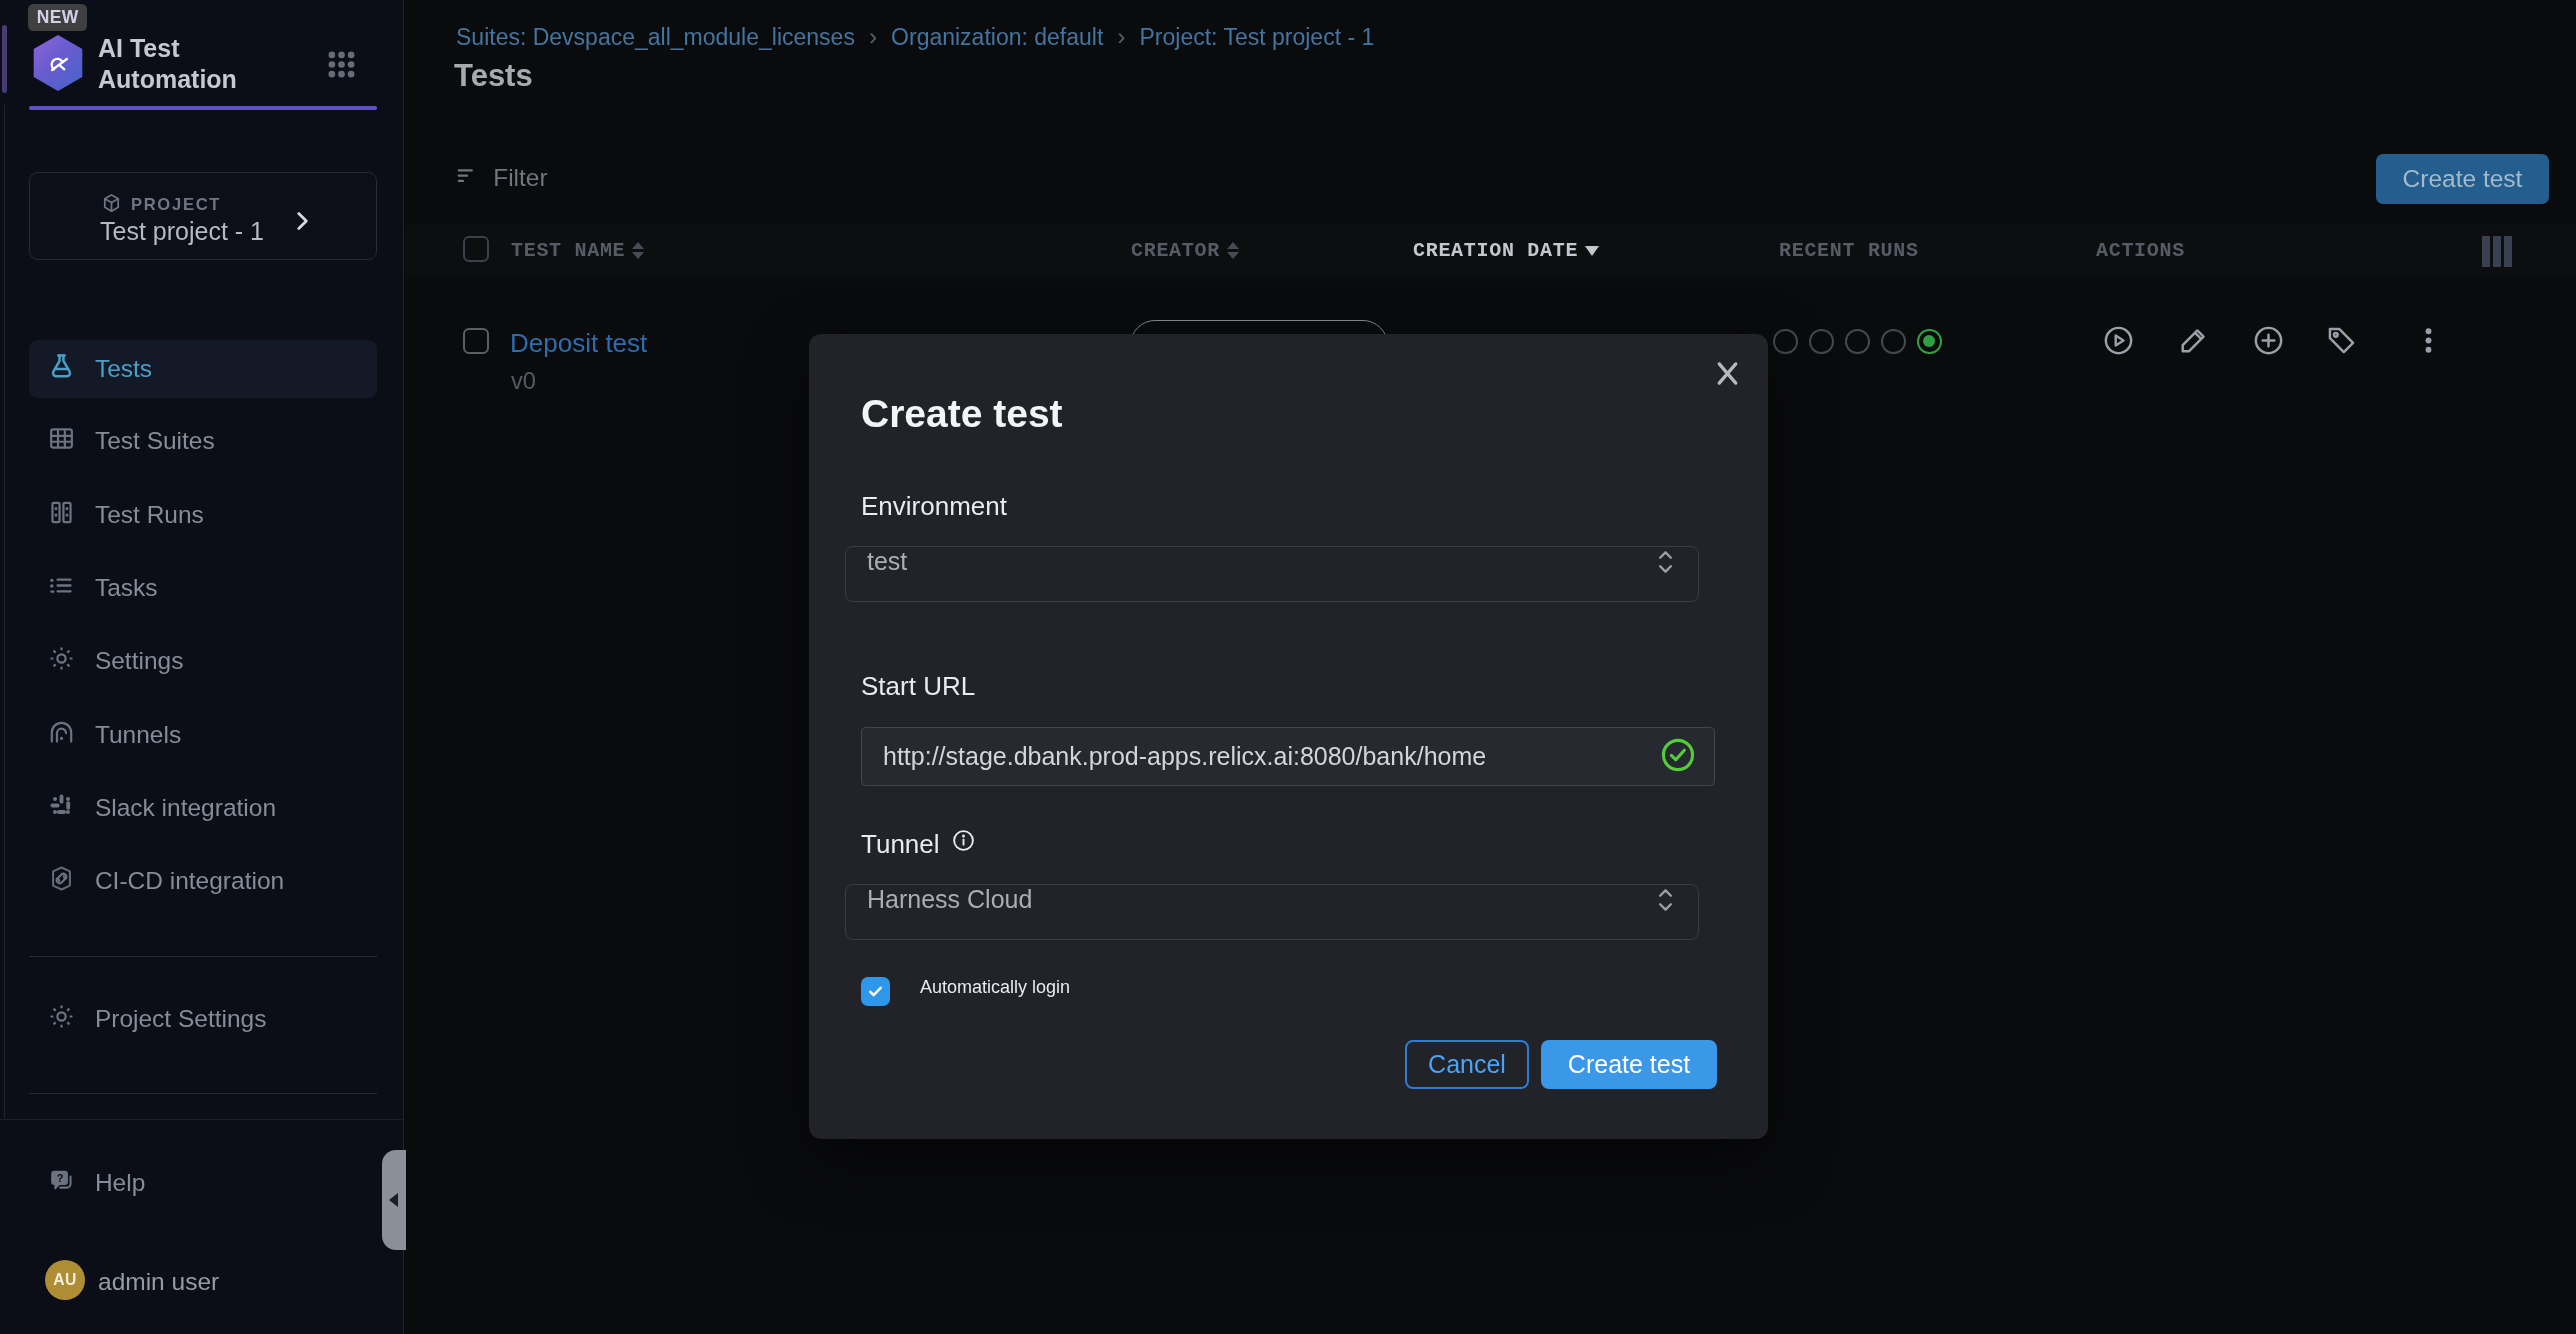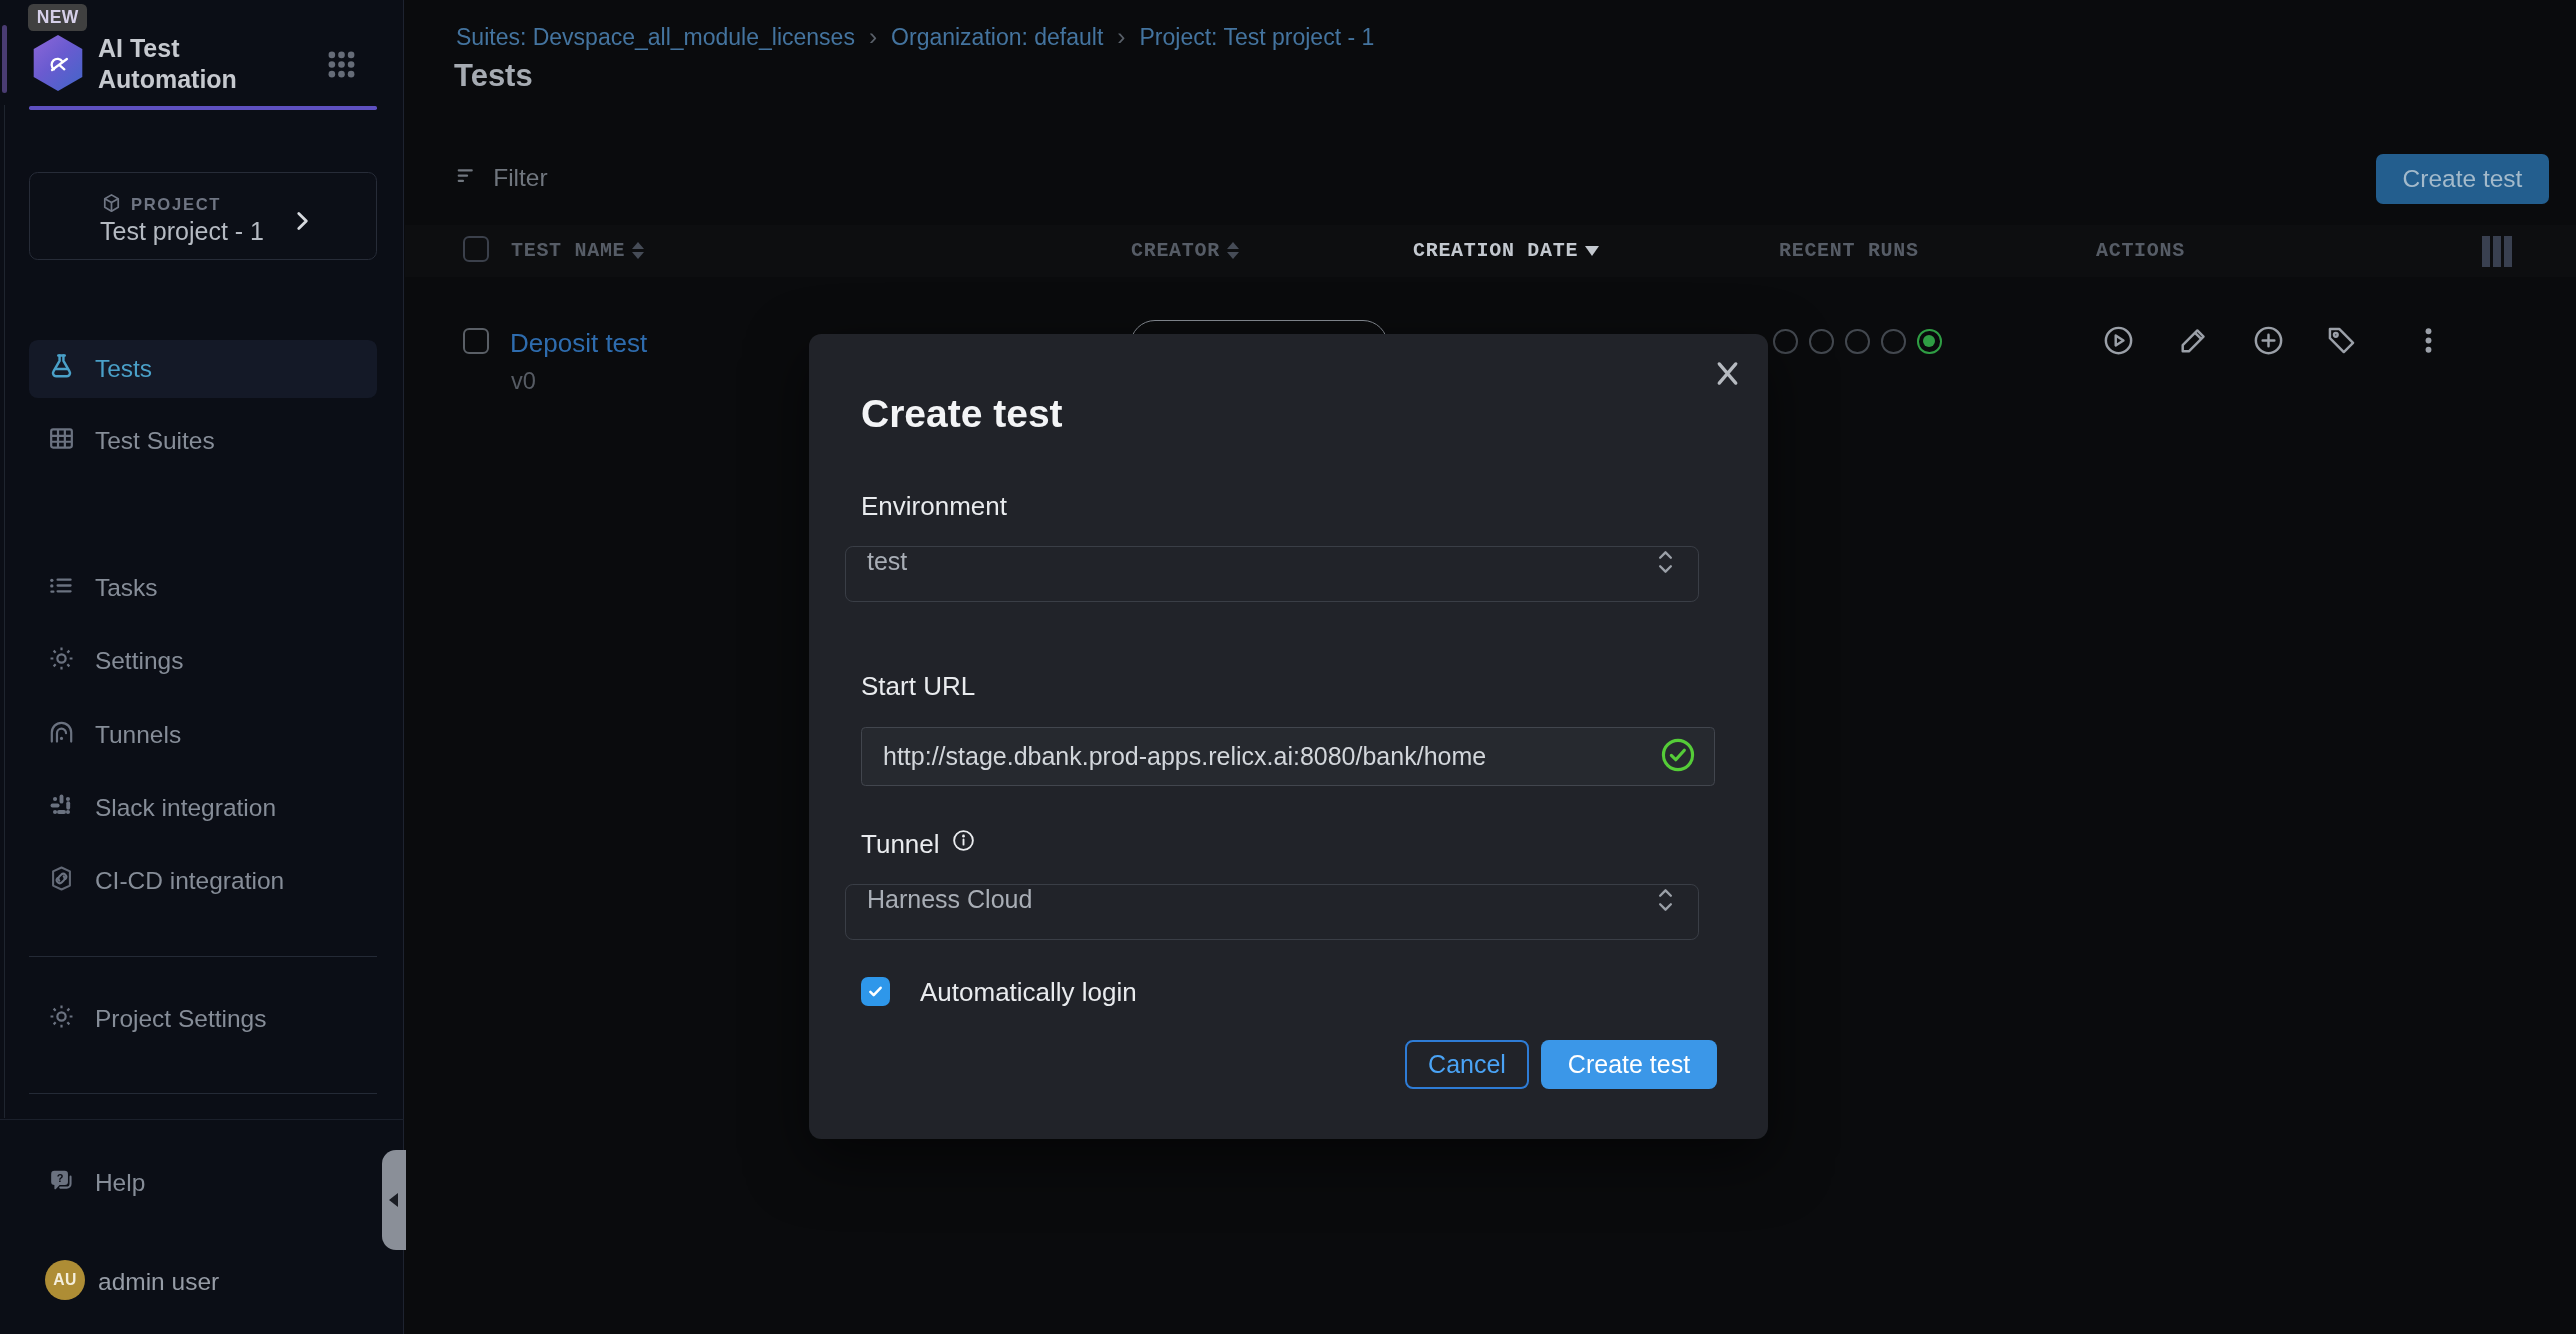--- a/index.html
+++ b/index.html
@@ -64,21 +64,21 @@
 
   
   .modal { position:absolute; left:809px; top:334px; width:959px; height:805px; background:#212329; border-radius:12.2px; box-shadow:0 21px 61px rgba(0,0,0,.55); z-index:10; }
   .modal-close { position:absolute; right:24.5px; top:23px; width:33px; height:33px; cursor:pointer; }
   .modal-title { position:absolute; left:52px; top:58px; font-size:39px; font-weight:700; color:#f3f4f6; }
   .field-label { position:absolute; left:52px; font-size:26px; color:#e9ebee; display:flex; align-items:center; gap:11.4px; }
   .select-box { position:absolute; left:36px; width:854px; height:56px; border:1.7px solid #3a3e46; border-radius:7.9px; display:flex; align-items:flex-start; padding:0 21px; font-size:25px; color:#a9aeb6; cursor:pointer; justify-content:space-between; }
   .url-input-wrap { position:absolute; left:52px; top:393px; width:854px; height:59px; background:#26292f; border:1.7px solid #42464e; border-radius:4.4px; display:flex; align-items:center; padding:0 17.5px 0 21px; justify-content:space-between; }
   .url-input { flex:1; background:transparent; border:none; outline:none; color:#d2d6db; font-size:25px; font-family:"Liberation Sans","DejaVu Sans",sans-serif; }
   .modal-checkbox { position:absolute; left:52px; top:643px; width:29px; height:29px; background:#2e97ea; border-radius:7px; display:flex; align-items:center; justify-content:center; cursor:pointer; }
-  .checkbox-label { position:absolute; left:111px; top:643px; font-size:26px; color:#e9ebee; }
+  .checkbox-label { position:absolute; left:111px; top:643px; font-size:18px; color:#e9ebee; }
   .btn-cancel { position:absolute; left:596px; top:706px; width:124px; height:49px; background:transparent; border:2.6px solid #2e7cd6; border-radius:7.9px; color:#4aa3f5; font-size:25px; cursor:pointer; font-family:inherit; }
   .btn-submit { position:absolute; left:732px; top:706px; width:176px; height:49px; background:#3b97e8; border:none; border-radius:7.9px; color:#fff; font-size:25px; cursor:pointer; font-family:inherit; }
 </style>
 </head>
 <body>
 
 <div id="app">
 
   <nav class="sidebar">
     <div class="edge-thumb"></div>
@@ -139,20 +139,28 @@
           </svg></span>
       <span>Tests</span>
     </div>
     <div class="nav-item" style="top:412px">
       <span><svg width="31" height="31" viewBox="0 0 24 24" fill="none" stroke="#6b7280" stroke-width="1.7">
             <rect x="4" y="5" width="16" height="14" rx="1.5"></rect>
             <path d="M4 10 h16 M4 14.5 h16 M9.3 5 v14 M14.6 5 v14"></path>
           </svg></span>
       <span>Test Suites</span>
     </div>
+    <div class="nav-item" style="top:486px">
+      <span><svg width="31" height="31" viewBox="0 0 24 24" fill="none" stroke="#6b7280" stroke-width="1.7">
+            <rect x="5" y="4.5" width="5.5" height="15" rx="1"></rect>
+            <rect x="13.5" y="4.5" width="5.5" height="15" rx="1"></rect>
+            <path d="M7.7 8 v2 M16.2 8 v2 M7.7 13 v2 M16.2 13 v2" stroke-width="2"></path>
+          </svg></span>
+      <span>Test Runs</span>
+    </div>
     <div class="nav-item" style="top:559px">
       <span><svg width="31" height="31" viewBox="0 0 24 24" fill="none" stroke="#6b7280" stroke-width="1.8" stroke-linecap="round">
             <path d="M9 7.5 h10 M9 12 h10 M9 16.5 h10"></path>
             <path d="M4.5 8 l0 0" stroke-width="2.6"></path>
             <path d="M4.5 12.3 l0 0" stroke-width="2.6"></path>
             <path d="M4.2 16.8 l1.5 0" stroke-width="1.8"></path>
           </svg></span>
       <span>Tasks</span>
     </div>
     <div class="nav-item" style="top:632px">

